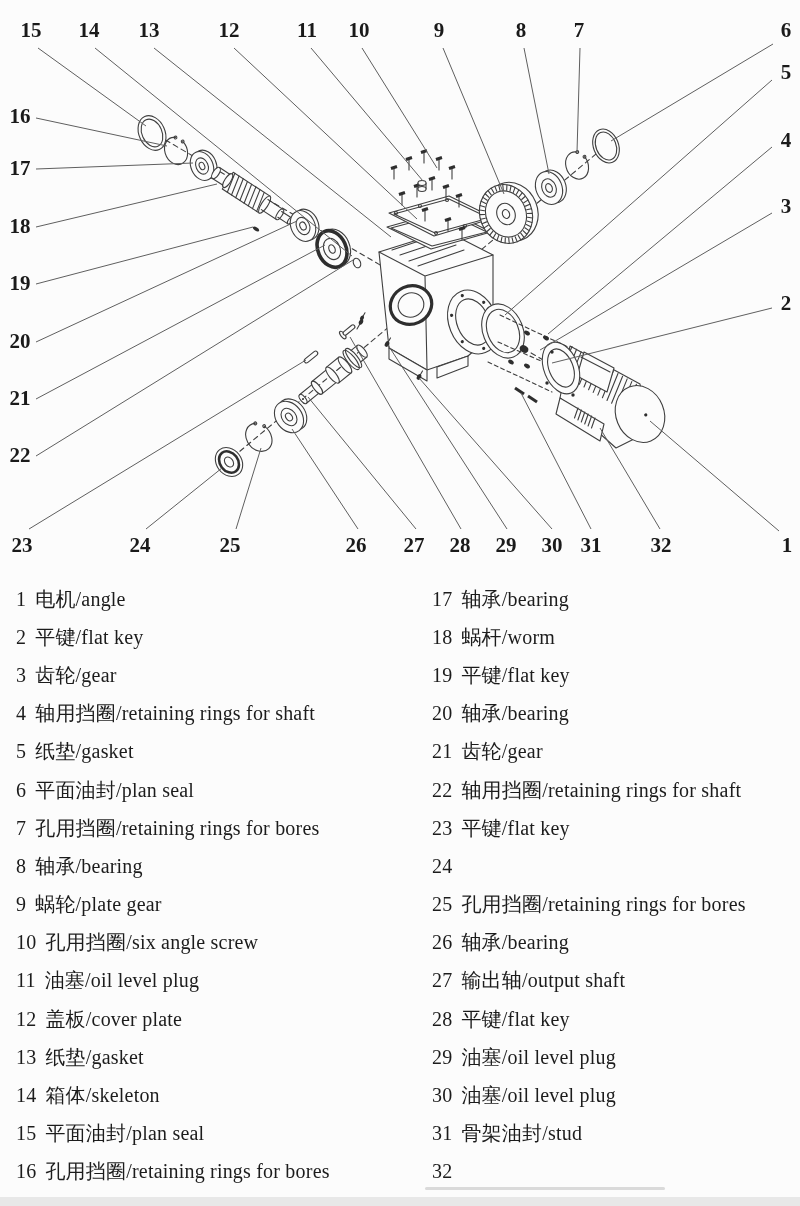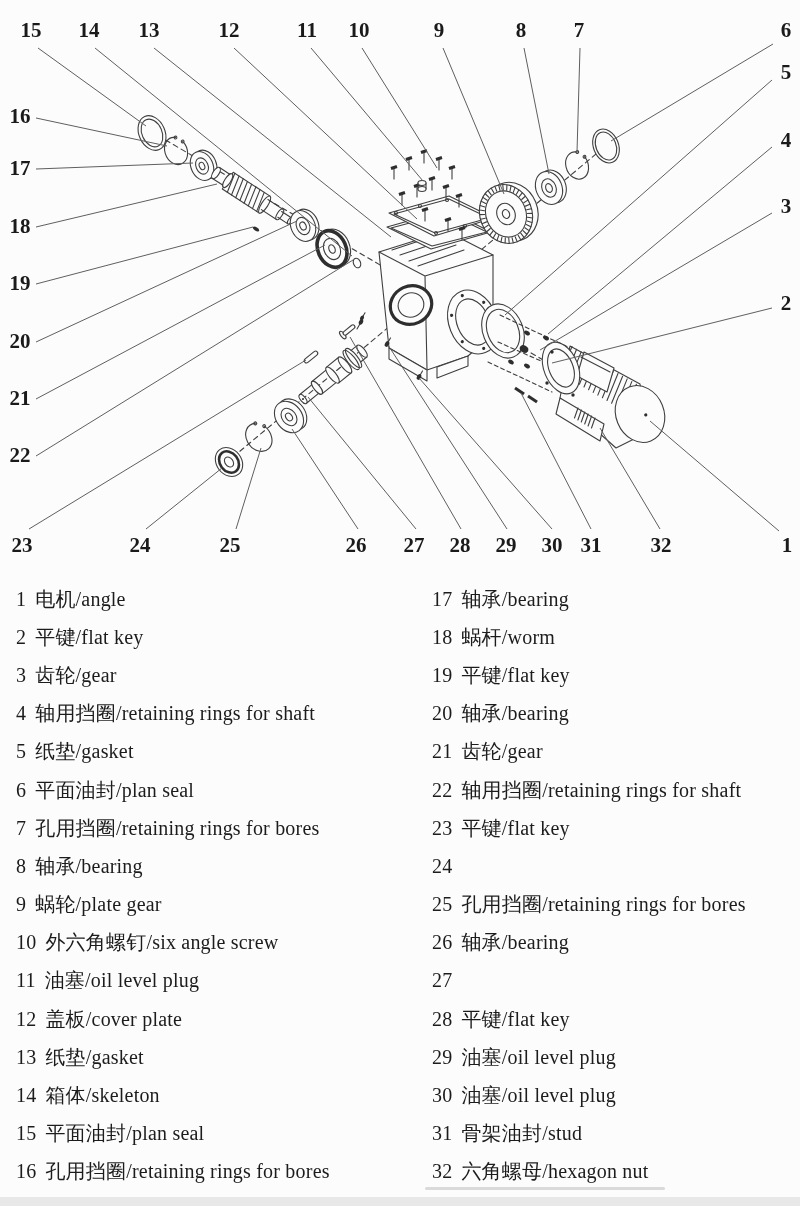--- a/index.html
+++ b/index.html
@@ -448,21 +448,21 @@
       <div class="prow">
         <span class="pnum">8</span>
         <span>轴承/bearing</span>
       </div>
       <div class="prow">
         <span class="pnum">9</span>
         <span>蜗轮/plate gear</span>
       </div>
       <div class="prow">
         <span class="pnum">10</span>
-        <span>外六角螺钉/six angle screw</span>
+        <span>孔用挡圈/six angle screw</span>
       </div>
       <div class="prow">
         <span class="pnum">11</span>
         <span>油塞/oil level plug</span>
       </div>
       <div class="prow">
         <span class="pnum">12</span>
         <span>盖板/cover plate</span>
       </div>
       <div class="prow">
@@ -517,38 +517,38 @@
       <div class="prow">
         <span class="pnum">25</span>
         <span>孔用挡圈/retaining rings for bores</span>
       </div>
       <div class="prow">
         <span class="pnum">26</span>
         <span>轴承/bearing</span>
       </div>
       <div class="prow">
         <span class="pnum">27</span>
+        <span>输出轴/output shaft</span>
       </div>
       <div class="prow">
         <span class="pnum">28</span>
         <span>平键/flat key</span>
       </div>
       <div class="prow">
         <span class="pnum">29</span>
         <span>油塞/oil level plug</span>
       </div>
       <div class="prow">
         <span class="pnum">30</span>
         <span>油塞/oil level plug</span>
       </div>
       <div class="prow">
         <span class="pnum">31</span>
         <span>骨架油封/stud</span>
       </div>
       <div class="prow">
         <span class="pnum">32</span>
-        <span>六角螺母/hexagon nut</span>
       </div>
     </div>
 </div>
 
 <div class="smudge"></div>
 <div class="bottombar"></div>
 
 </body></html>

